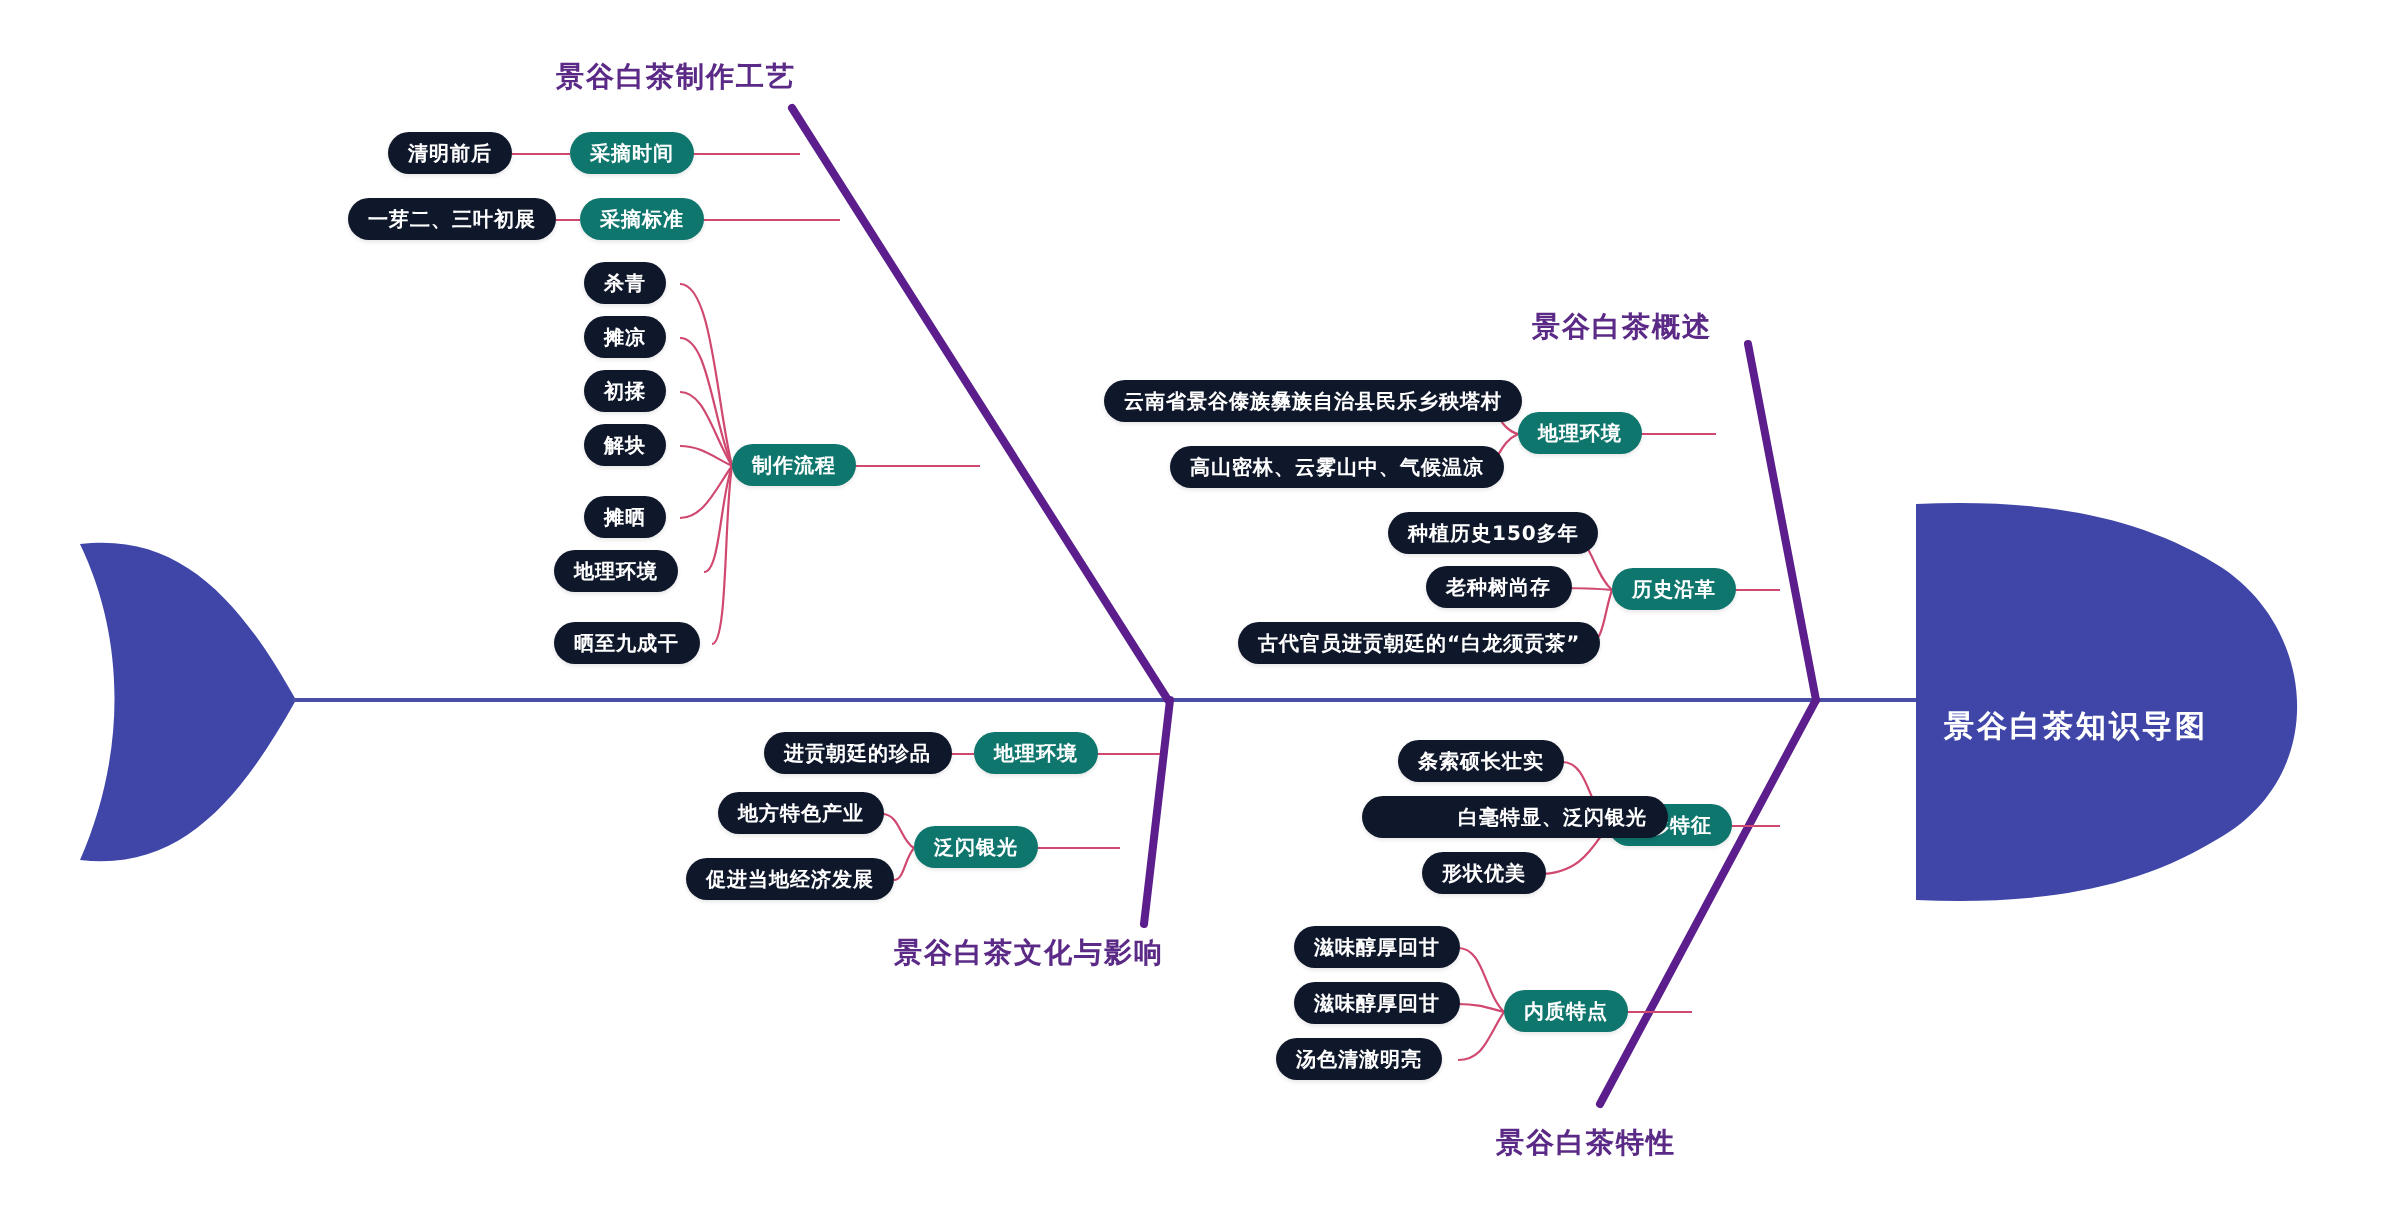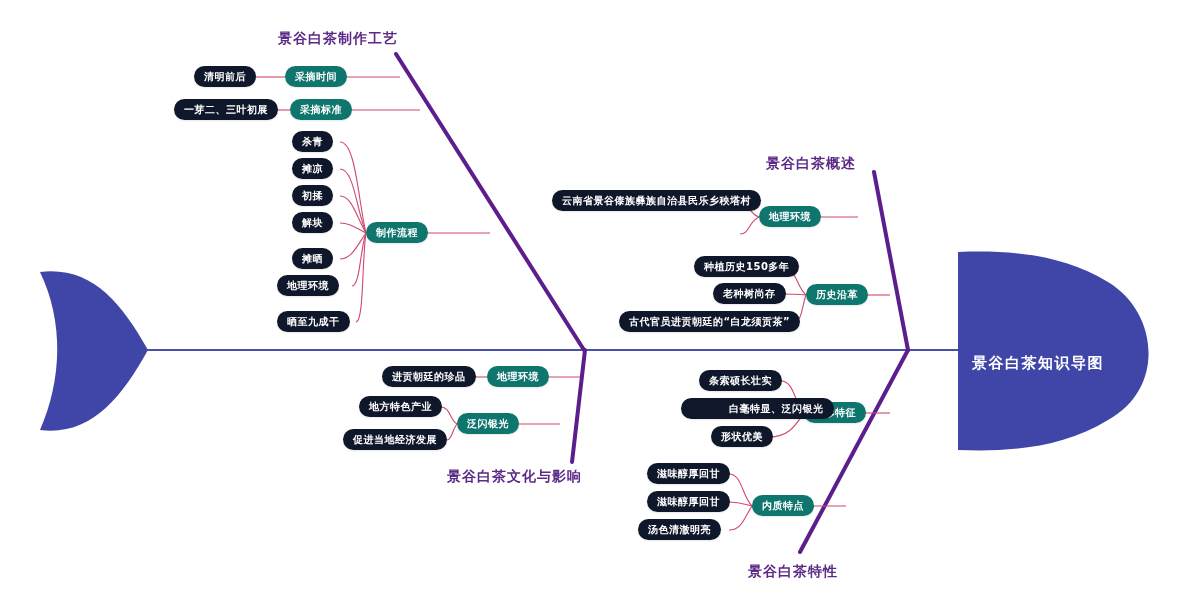--- a/index.html
+++ b/index.html
@@ -136,20 +136,21 @@
   <div class="node pill-red" style="left:292px;top:131px;">杀青</div>
   <div class="node pill-red" style="left:292px;top:158px;">摊凉</div>
   <div class="node pill-red" style="left:292px;top:185px;">初揉</div>
   <div class="node pill-red" style="left:292px;top:212px;">解块</div>
   <div class="node pill-red" style="left:292px;top:248px;">摊晒</div>
   <div class="node pill-red" style="left:277px;top:275px;">地理环境</div>
   <div class="node pill-red" style="left:277px;top:311px;">晒至九成干</div>
 
   <div class="node pill-orange" style="left:759px;top:206px;">地理环境</div>
   <div class="node pill-red" style="left:552px;top:190px;">云南省景谷傣族彝族自治县民乐乡秧塔村</div>
+  <div class="node pill-red" style="left:585px;top:223px;">高山密林、云雾山中、气候温凉</div>
 
   <div class="node pill-orange" style="left:806px;top:284px;">历史沿革</div>
   <div class="node pill-red" style="left:694px;top:256px;">种植历史150多年</div>
   <div class="node pill-red" style="left:713px;top:283px;">老种树尚存</div>
   <div class="node pill-red" style="left:619px;top:311px;">古代官员进贡朝廷的“白龙须贡茶”</div>
 
   <div class="node pill-orange" style="left:487px;top:366px;">地理环境</div>
   <div class="node pill-red" style="left:382px;top:366px;">进贡朝廷的珍品</div>
 
   <div class="node pill-orange" style="left:457px;top:413px;">泛闪银光</div>

